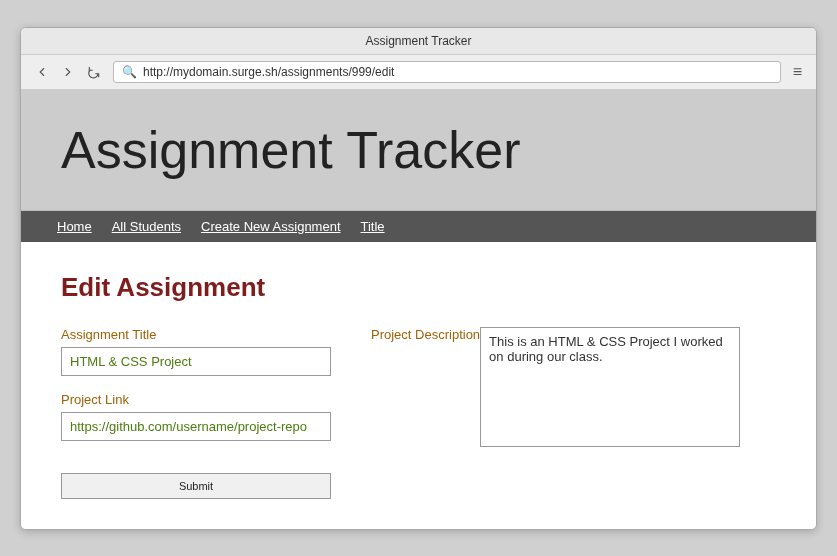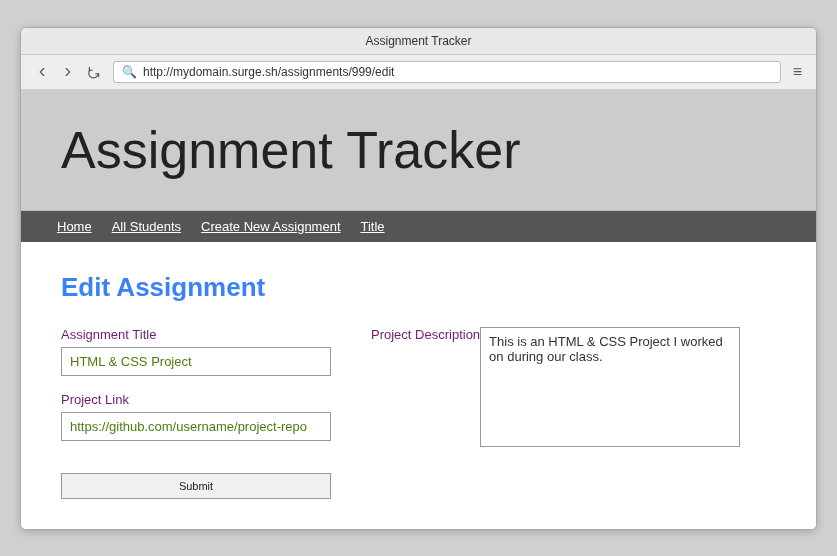--- a/index.html
+++ b/index.html
@@ -137,21 +137,21 @@
     
     .main-content {
       background: #ffffff;
       padding: 30px 40px;
       min-height: 280px;
     }
 
     .page-title {
       font-size: 26px;
       font-weight: bold;
-      color: #3b82f6;
+      color: #7f1d1d;
       margin-bottom: 24px;
     }
 
     .form-layout {
       display: flex;
       gap: 40px;
       align-items: flex-start;
     }
 
     .form-left {
@@ -160,21 +160,21 @@
       gap: 16px;
     }
 
     .form-right {
       display: flex;
       flex-direction: row;
     }
 
     .field-label {
       font-size: 13px;
-      color: #701a75;
+      color: #a16207;
       margin-bottom: 5px;
     }
 
     .text-input {
       width: 270px;
       padding: 6px 8px;
       border: 1px solid #999999;
       font-size: 13px;
       color: #4d7c0f;
       outline: none;

